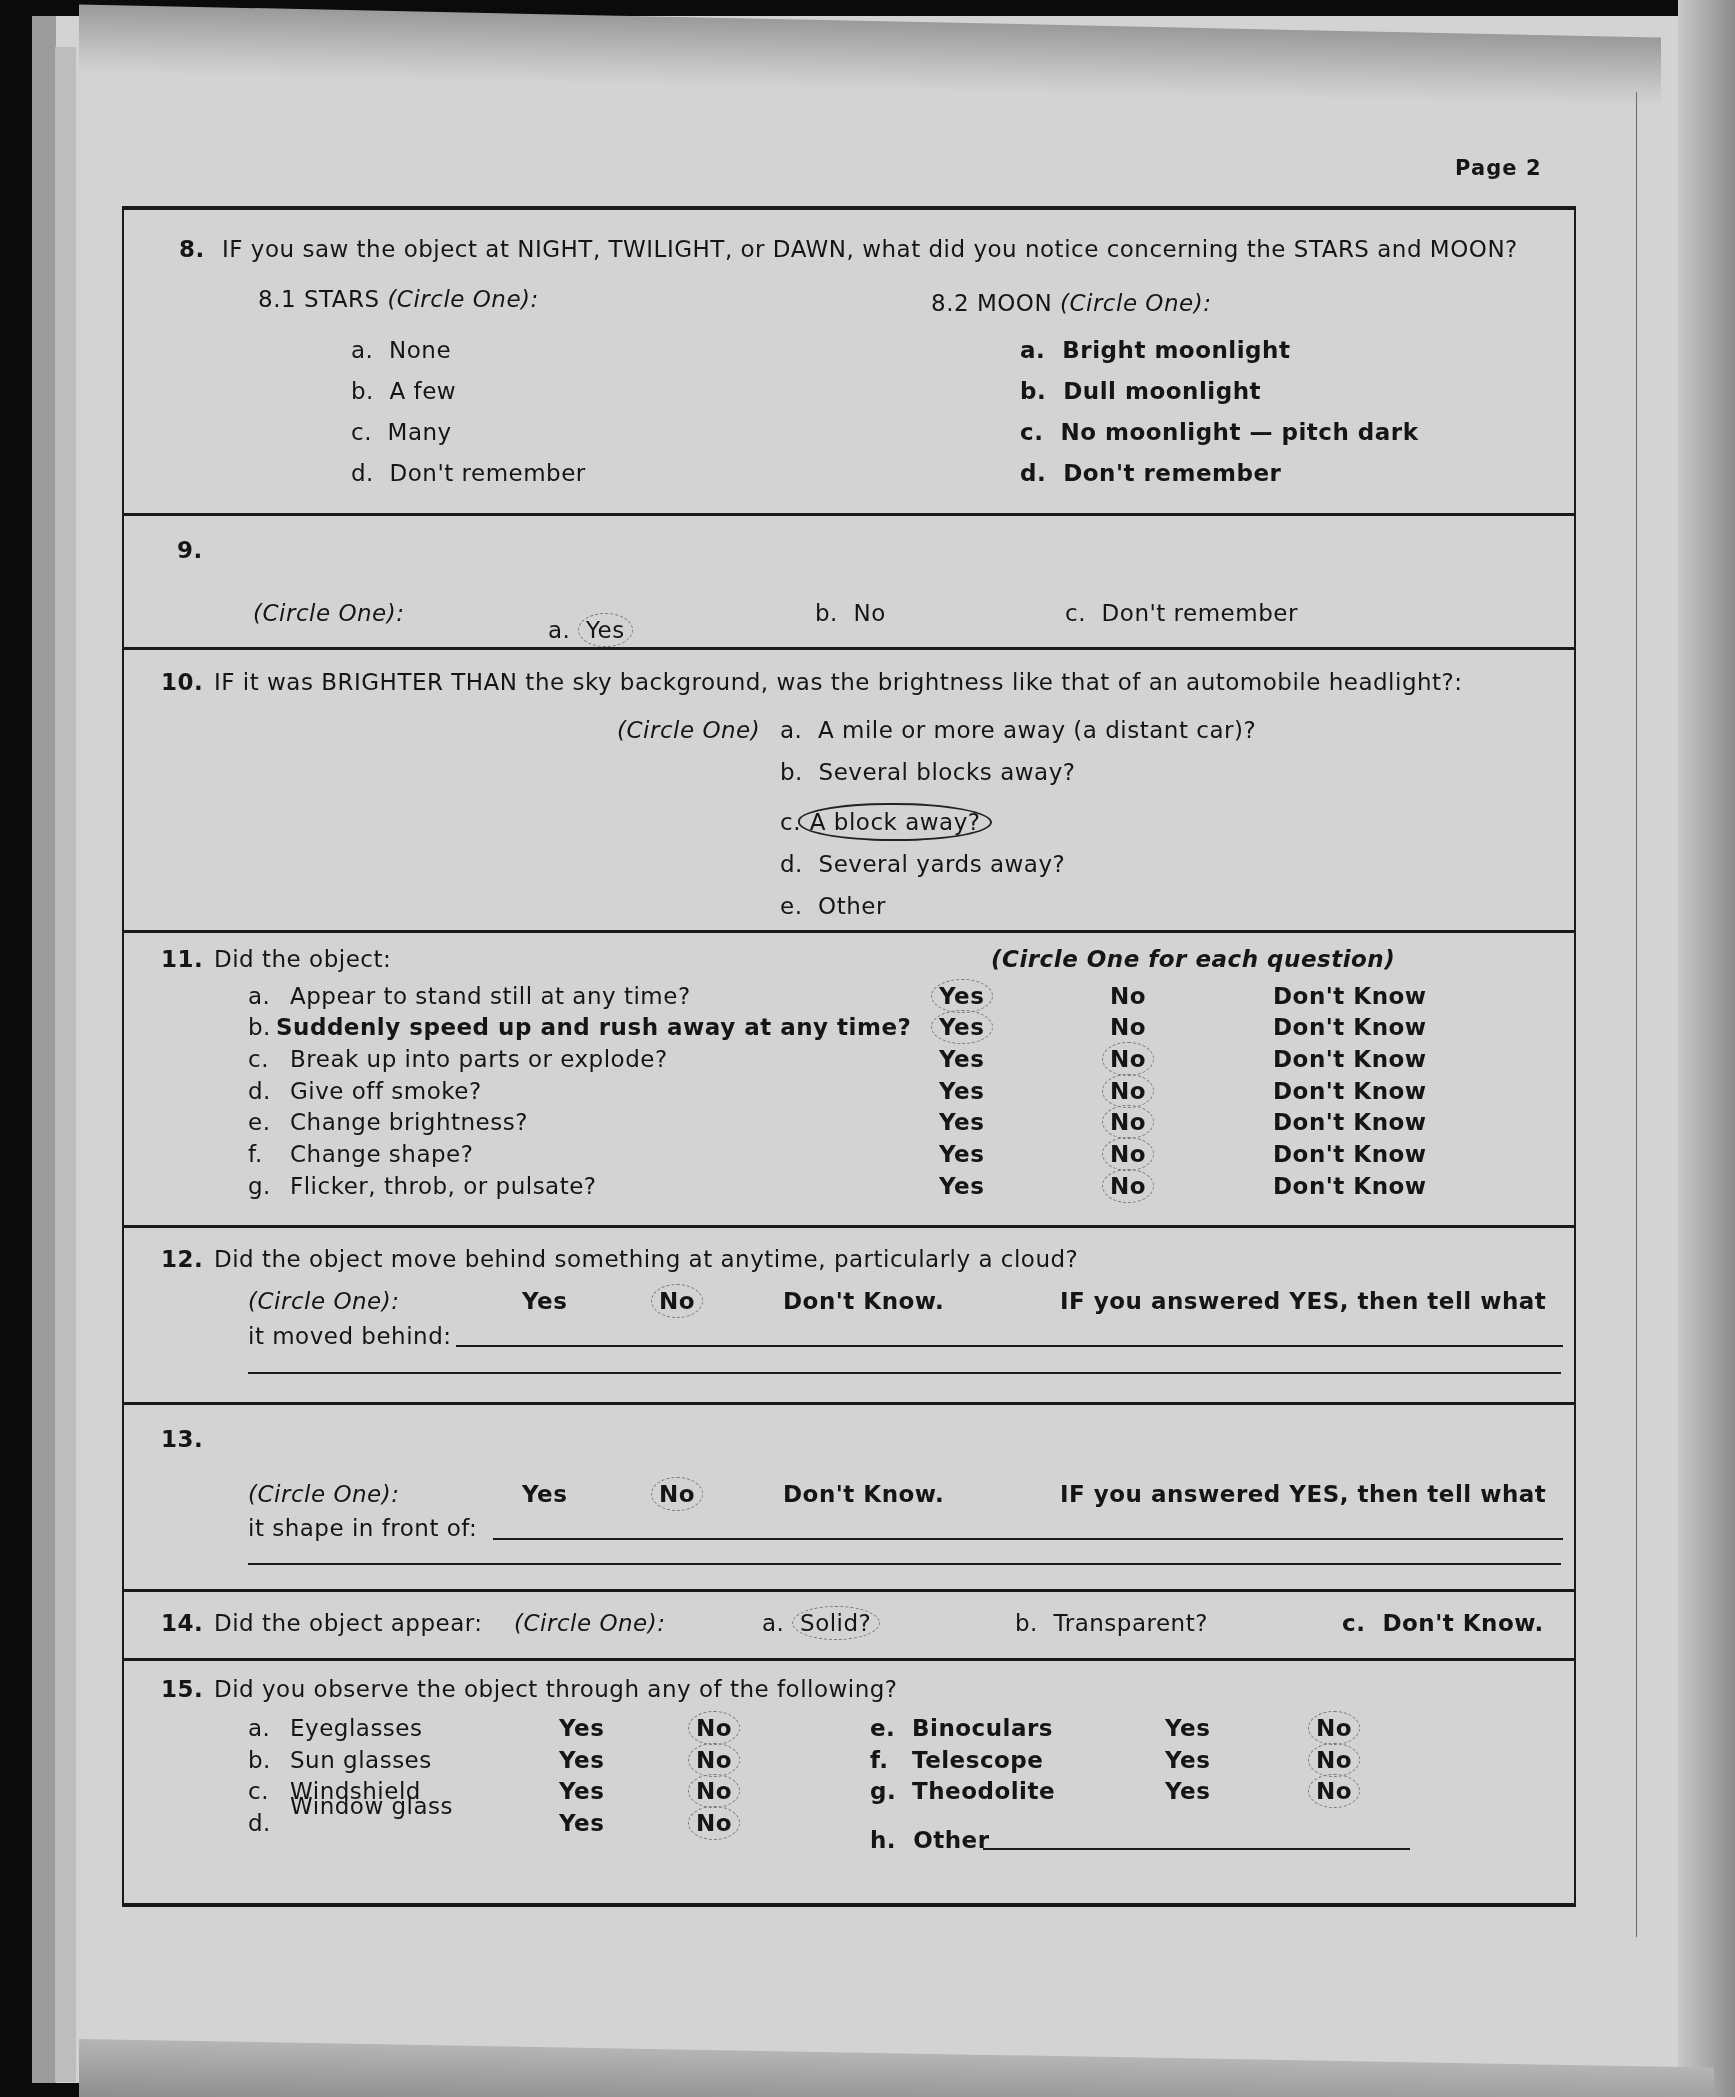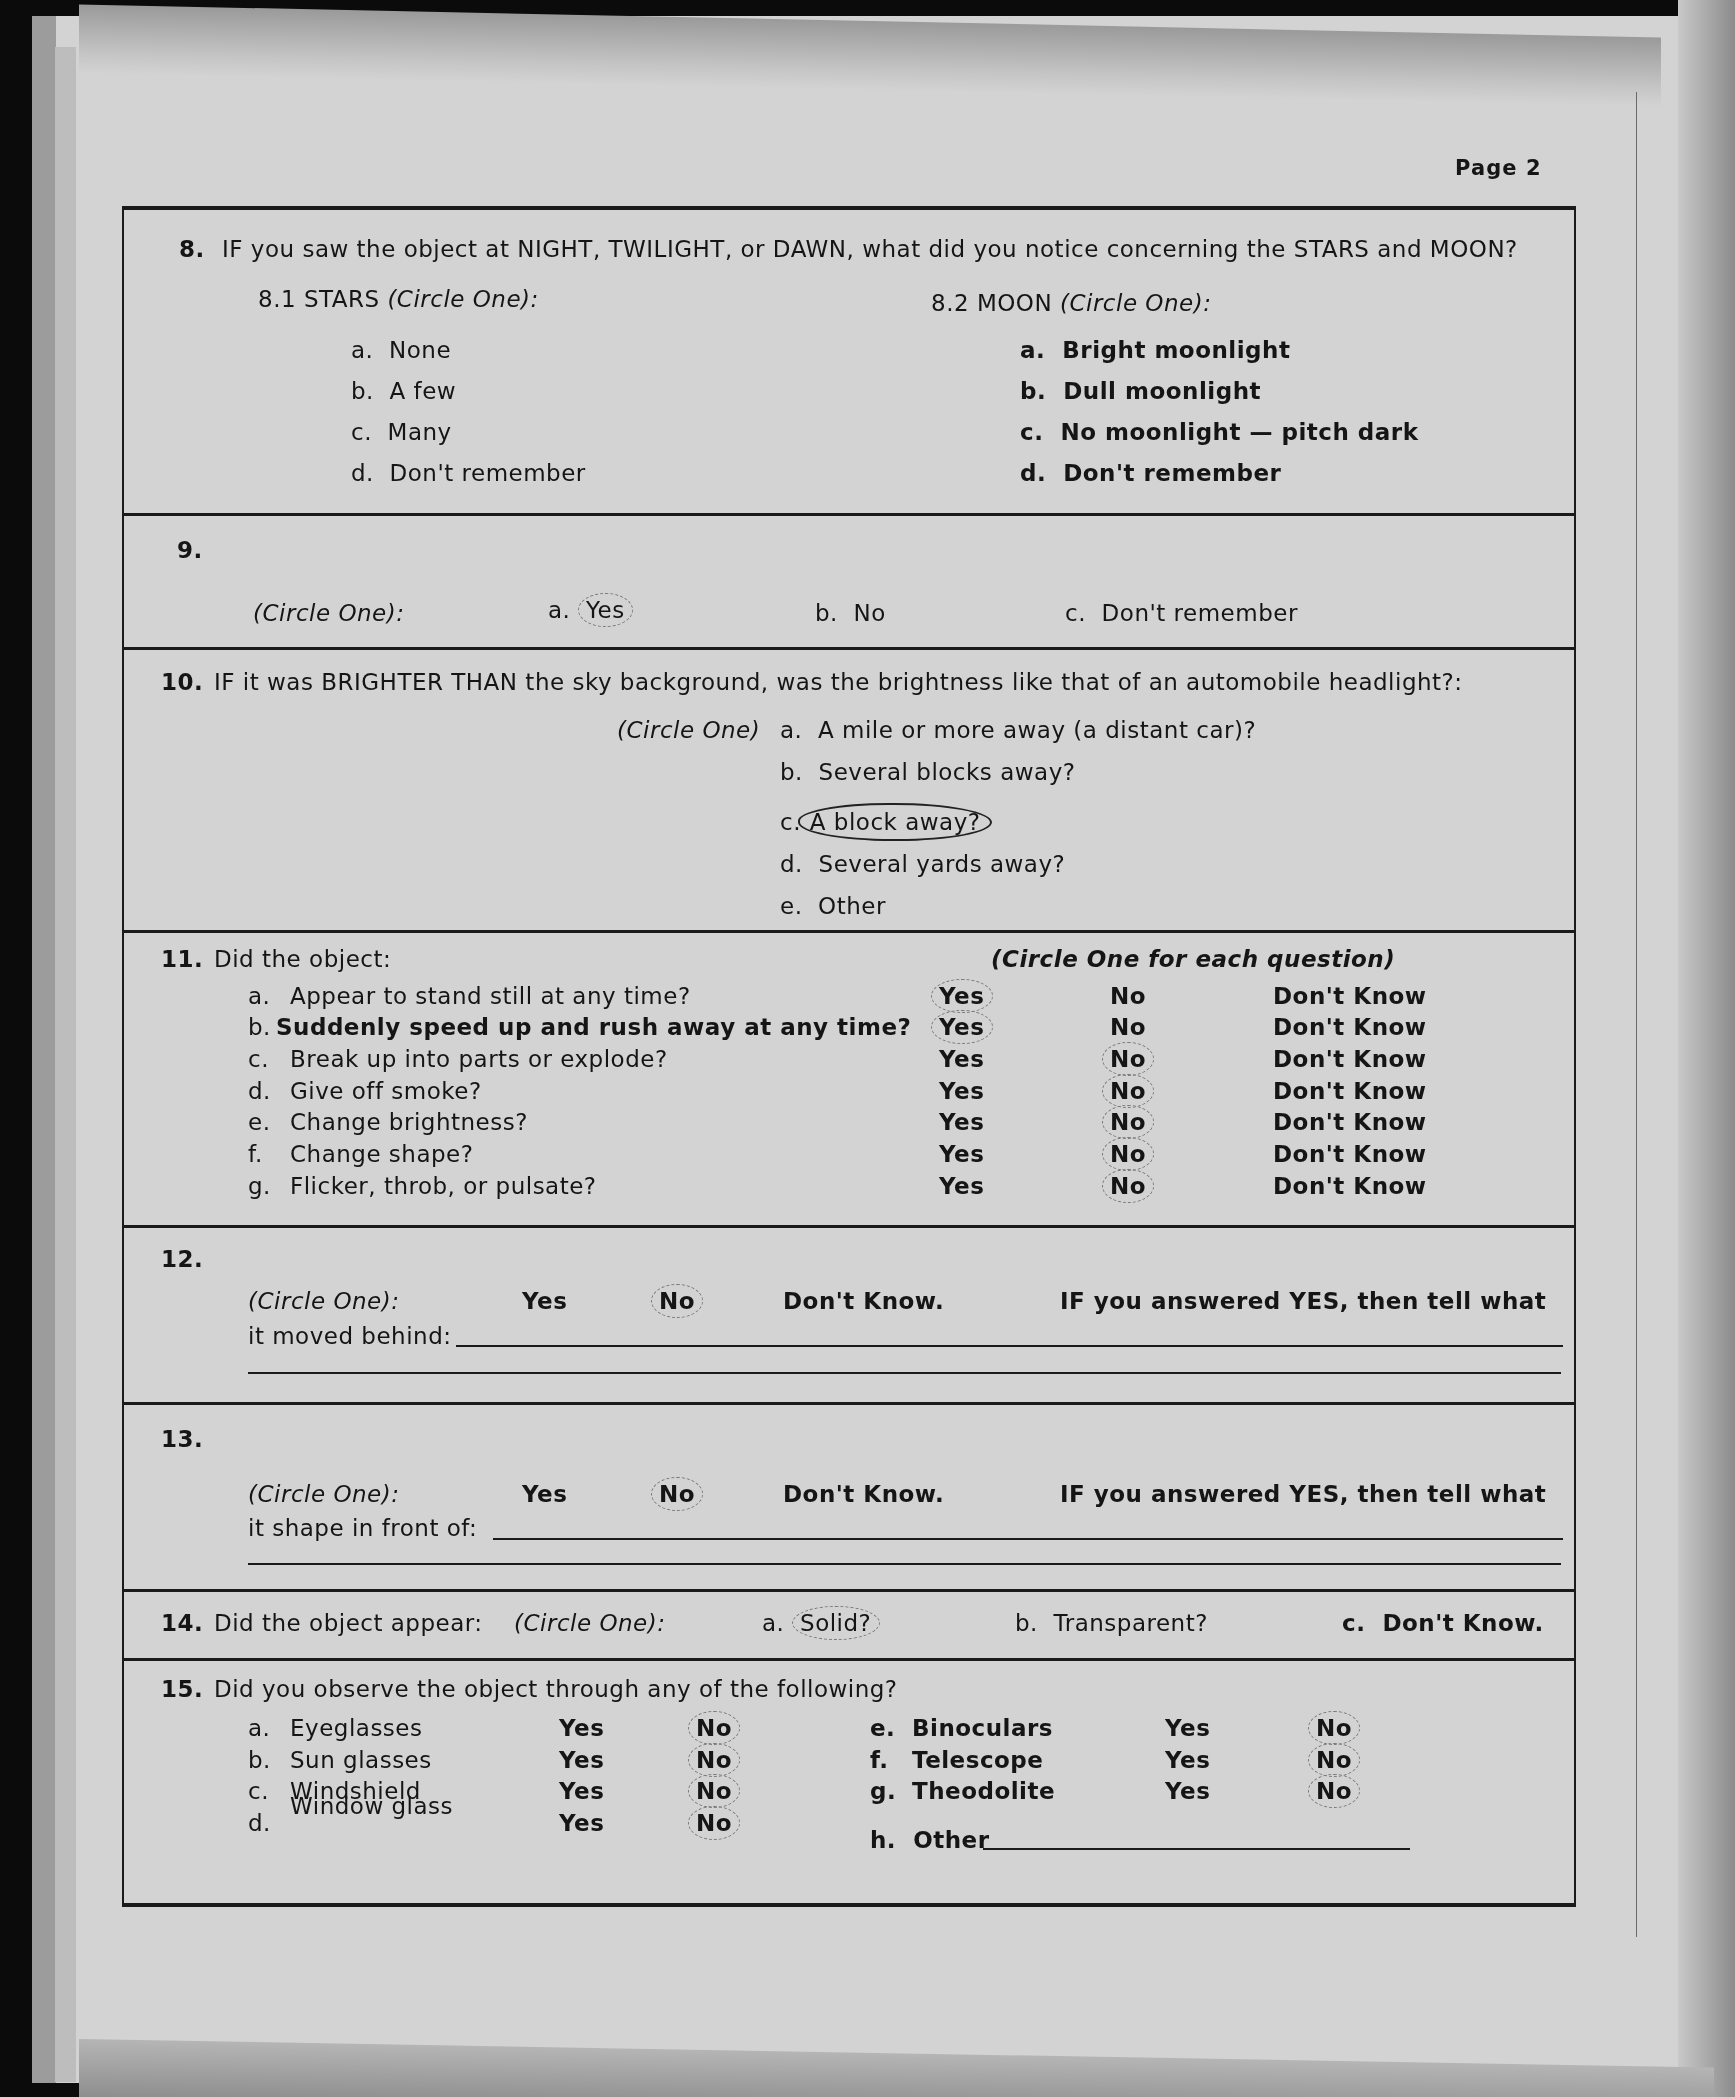--- a/index.html
+++ b/index.html
@@ -73,21 +73,21 @@
       <span class="t b" style="left:896px; top:127px;"><span>a.</span>&nbsp;&nbsp;<span>Bright moonlight</span></span>
       <span class="t b" style="left:896px; top:168px;"><span>b.</span>&nbsp;&nbsp;<span>Dull moonlight</span></span>
       <span class="t b" style="left:896px; top:209px;"><span>c.</span>&nbsp;&nbsp;<span>No moonlight — pitch dark</span></span>
       <span class="t b" style="left:896px; top:250px;"><span>d.</span>&nbsp;&nbsp;<span>Don't remember</span></span>
     </div>
   </div>
 
   <div class="sec" style="top:303px; height:134px;">
     <span class="t b" style="left:53px; top:24px;">9.</span>
     <span class="t i" style="left:129px; top:87px;">(Circle One):</span>
-    <span class="t" style="left:424px; top:84px;text-align:right;"><span>a.</span>&nbsp;&nbsp;<span class="circ">Yes</span></span>
+    <span class="t" style="left:424px; top:104px;text-align:right;"><span>a.</span>&nbsp;&nbsp;<span class="circ">Yes</span></span>
     <span class="t" style="left:691px; top:87px;"><span>b.</span>&nbsp;&nbsp;<span>No</span></span>
     <span class="t" style="left:941px; top:87px;"><span>c.</span>&nbsp;&nbsp;<span>Don't remember</span></span>
   </div>
 
   <div class="sec" style="top:438px; height:282px;">
     <span class="t b" style="left:37px; top:21px;">10.</span>
     <span class="t" style="left:90px; top:21px;">IF it was BRIGHTER THAN the sky background, was the brightness like that of an automobile headlight?:</span>
     <span class="t i" style="left:493px; top:69px;">(Circle One)</span>
     <span class="t" style="left:656px; top:69px;"><span>a.</span>&nbsp;&nbsp;<span>A mile or more away (a distant car)?</span></span>
     <span class="t" style="left:656px; top:111px;"><span>b.</span>&nbsp;&nbsp;<span>Several blocks away?</span></span>
@@ -148,20 +148,21 @@
           <span class="t" style="left: 166px; top: 243px;"><span>Flicker, throb, or pulsate?</span></span>
           <span class="t b" style="left: 815px; top: 243px;"><span>Yes</span></span>
           <span class="t b" style="left: 986px; top: 243px;"><span class="circ">No</span></span>
           <span class="t b" style="left: 1149px; top: 243px;"><span>Don't Know</span></span>
         </div>
       </div>
   </div>
 
   <div class="sec" style="top:1015px; height:177px;">
     <span class="t b" style="left:37px; top:21px;">12.</span>
+    <span class="t" style="left:90px; top:21px;">Did the object move behind something at anytime, particularly a cloud?</span>
     <span class="t i" style="left:124px; top:63px;">(Circle One):</span>
     <span class="t b" style="left:398px; top:63px;">Yes</span>
     <span class="t b" style="left:535px; top:63px;"><span class="circ">No</span></span>
     <span class="t b" style="left:659px; top:63px;">Don't Know.</span>
     <span class="t b" style="left:936px; top:63px;">IF you answered YES, then tell what</span>
     <span class="t" style="left:124px; top:98px;">it moved behind:</span>
     <div class="line" style="left:332px; top:120px; width:1107px;"></div>
     <div class="line" style="left:124px; top:147px; width:1313px;"></div>
   </div>
 

